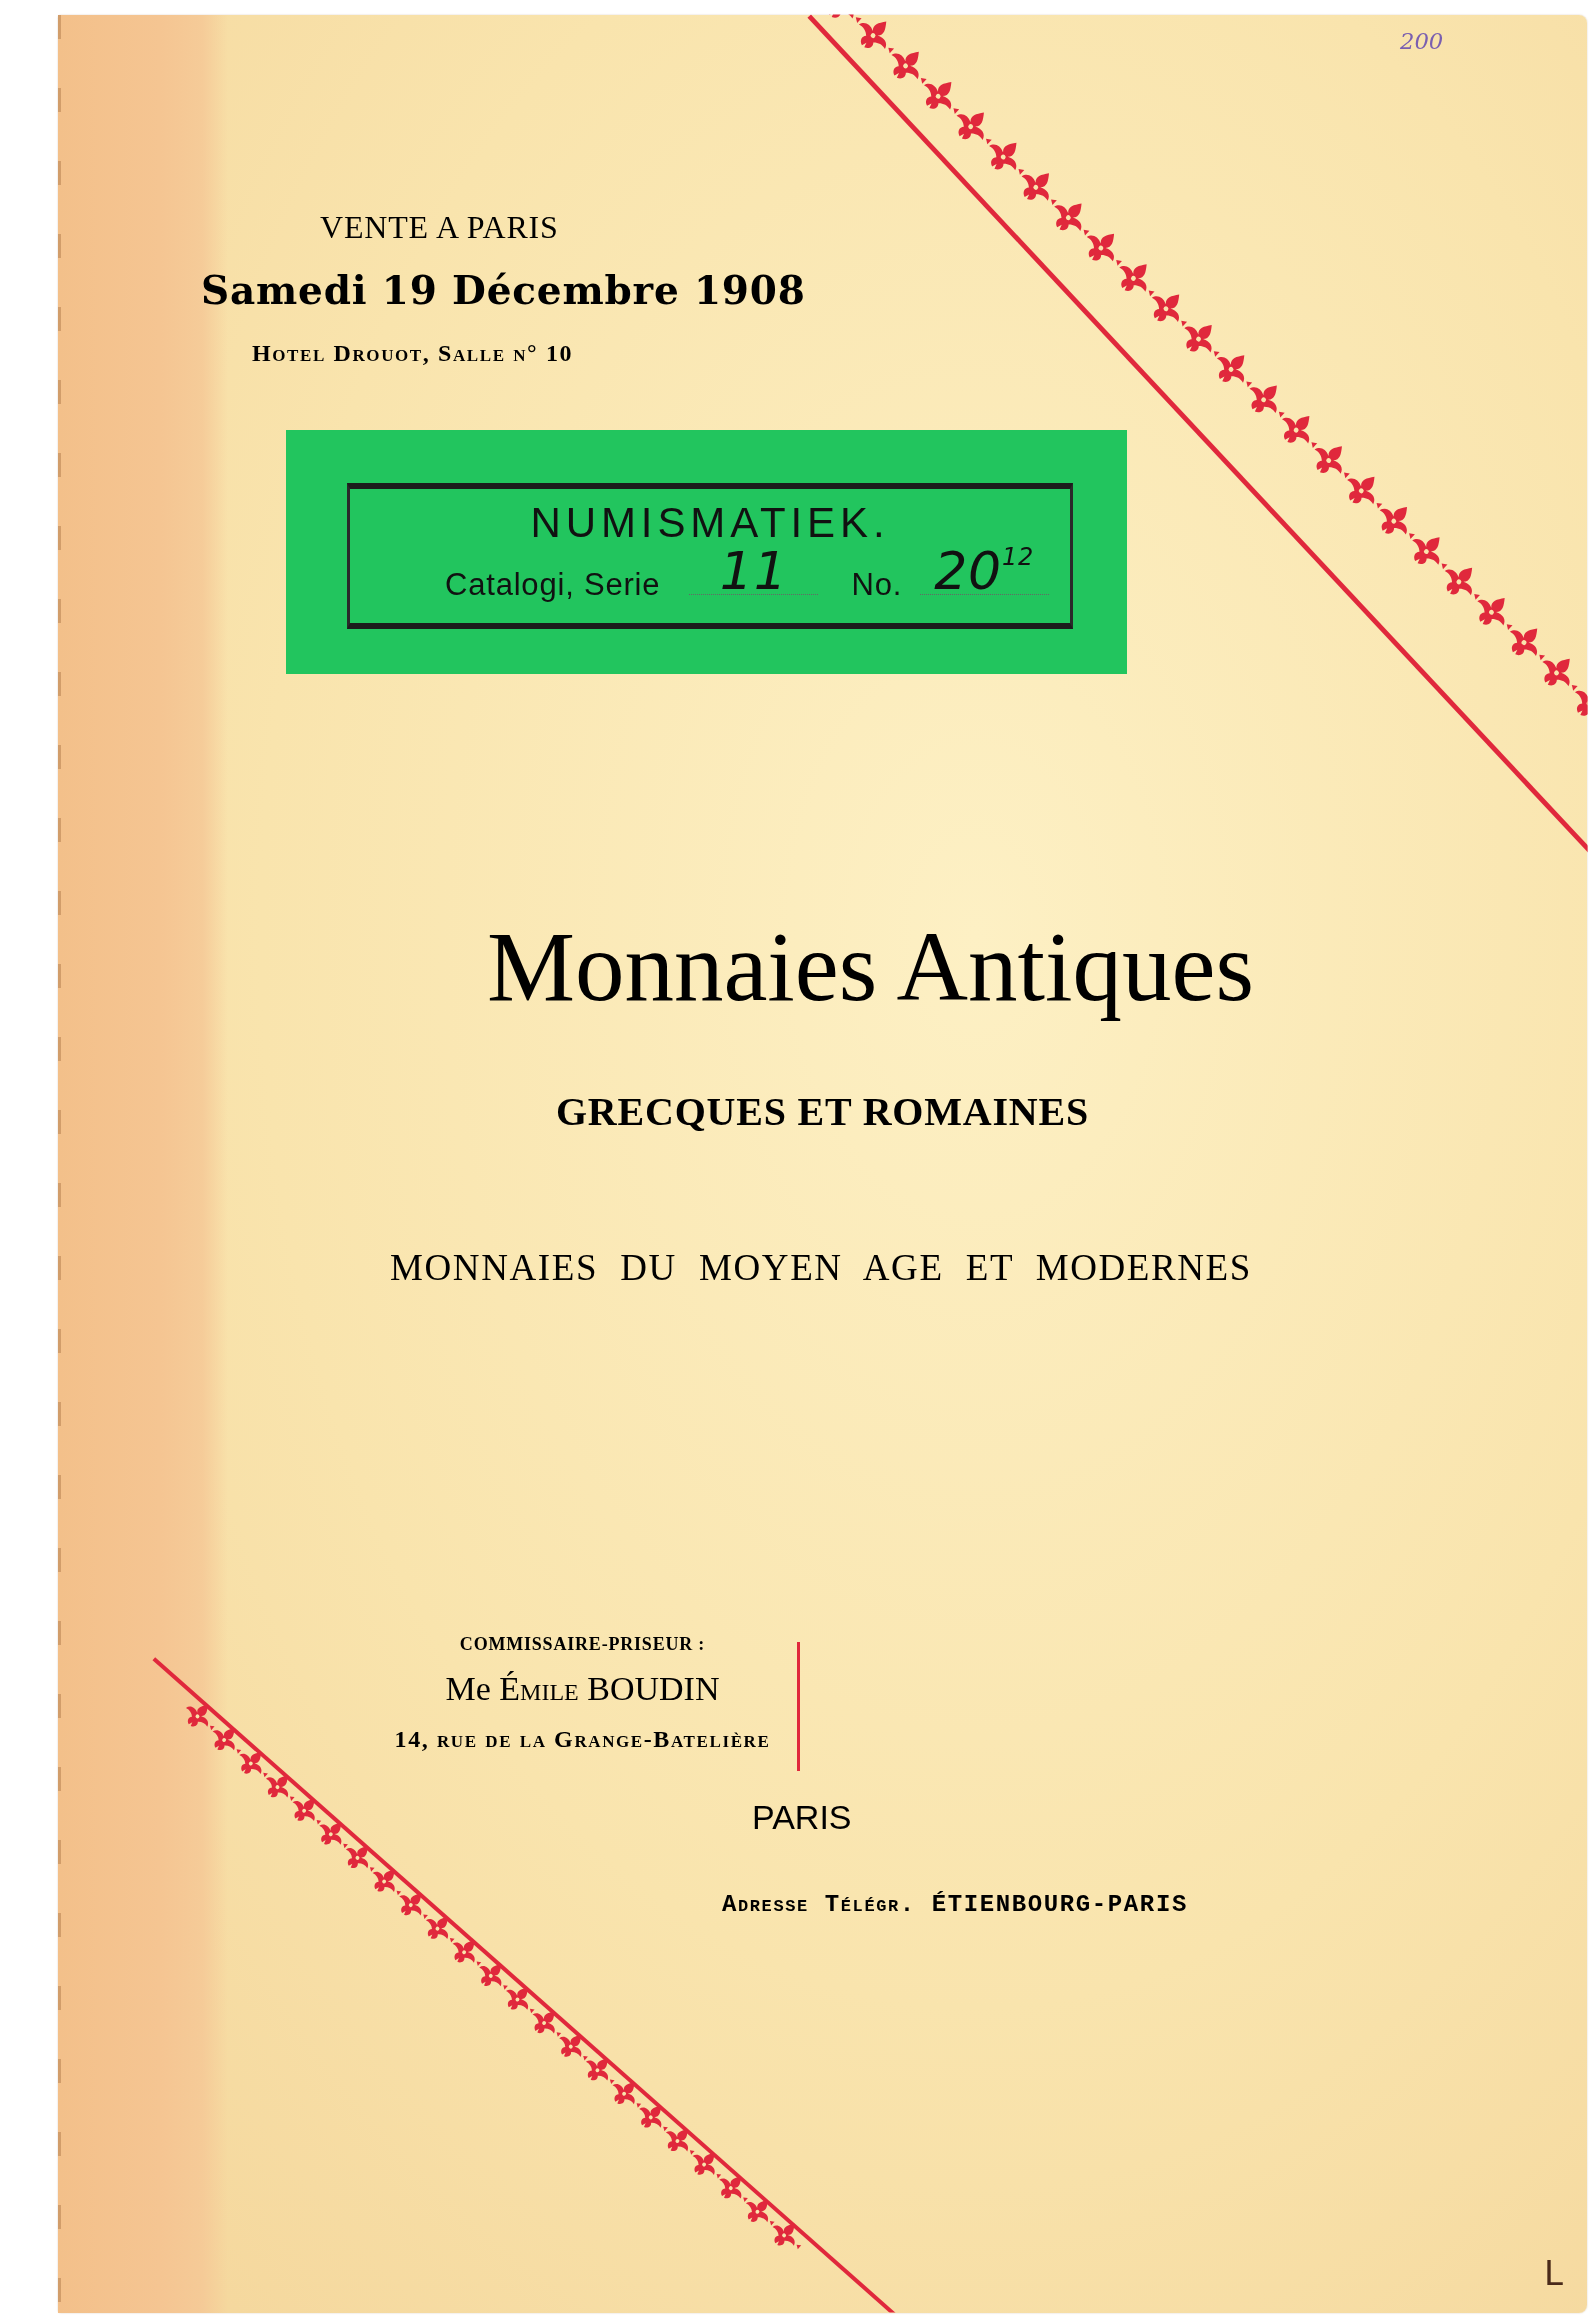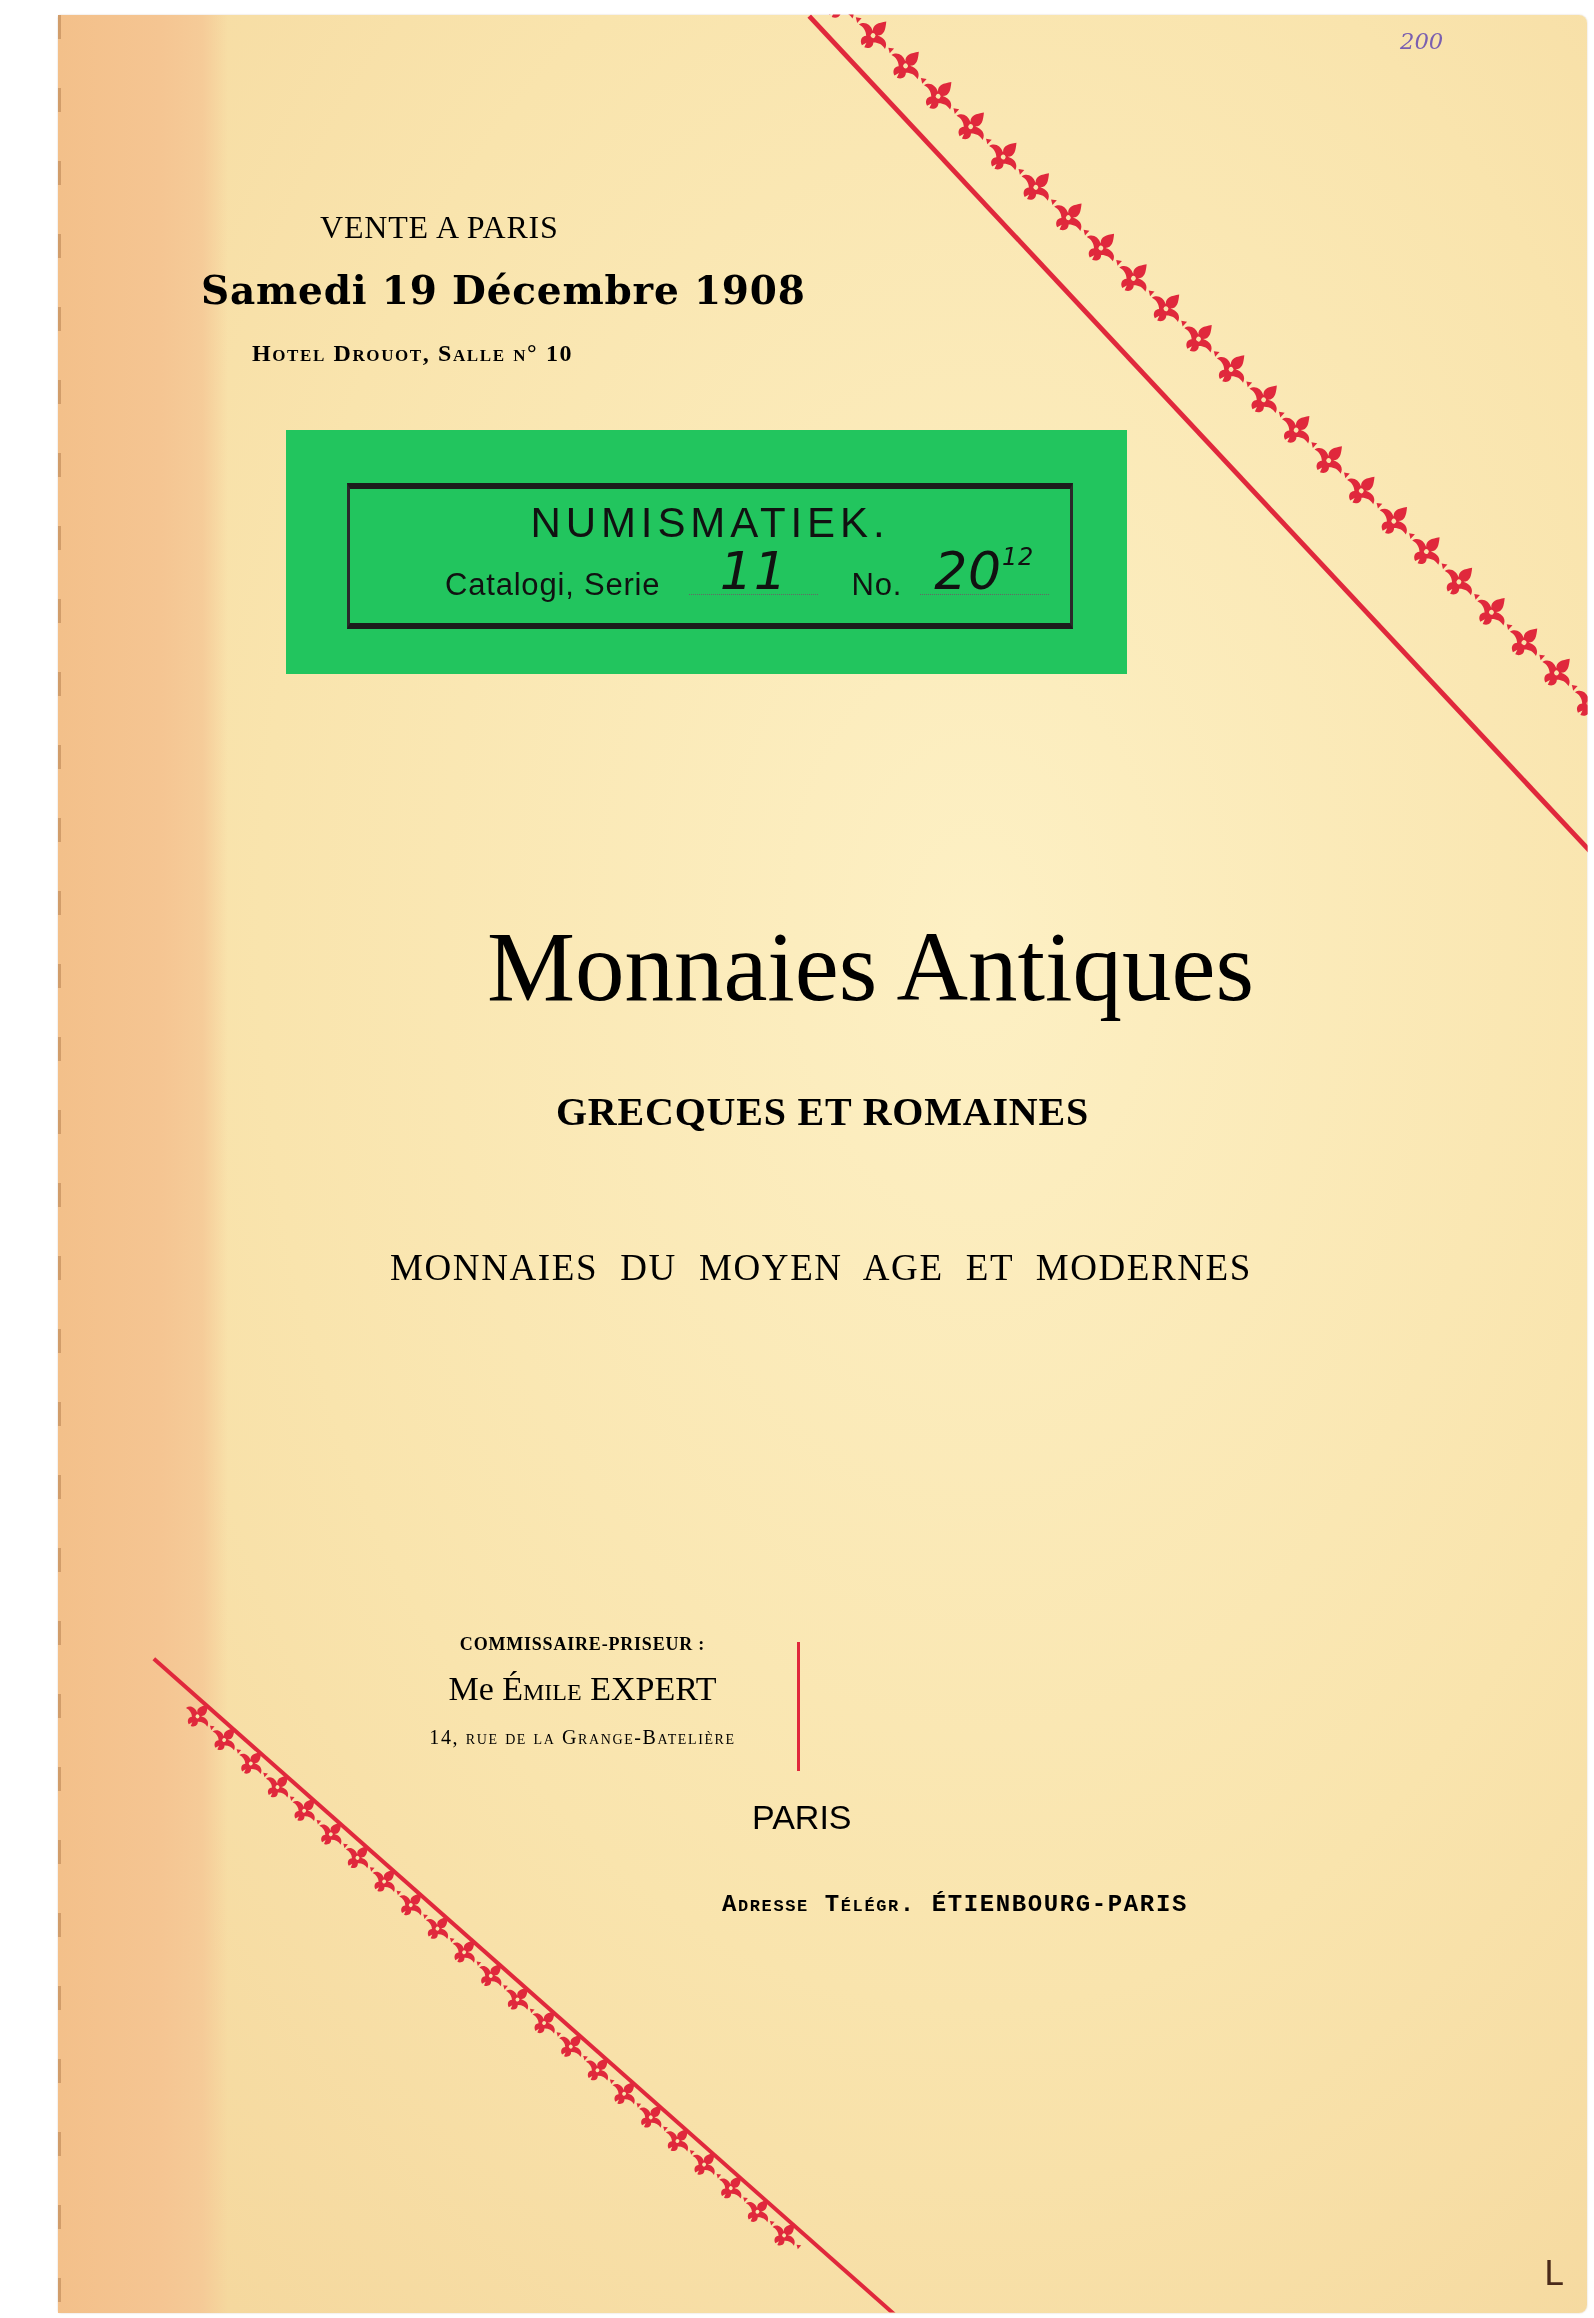--- a/index.html
+++ b/index.html
@@ -58,21 +58,21 @@
   .main-title { top:910px; font-size:99px; left:58px; width:1529px; text-align:center;margin-left:48px; }
   .sub1 { top:1088px; font-size:40px; font-weight:bold; letter-spacing:0.8px; left:58px; width:1529px; text-align:center; }
   .sub2 { top:1246px; font-size:37px; letter-spacing:1.6px; left:194px; width:1254px; text-align:center; word-spacing:11.3px; }
 
   .credits { position:absolute; left:372px; top:1634px; width:890px; height:146px; }
   .col { position:absolute; top:0; width:421px; text-align:center; }
   .col.left { left:0; } .col.right { left:453px; }
   .role { font-size:18px; font-weight:bold; letter-spacing:0.8px; }
   .person { font-size:34px; margin-top:14.6px; }
   .person .sc { font-variant:small-caps; }
-  .addr { font-size:20px; margin-top:18px; font-variant:small-caps; letter-spacing:1.6px; font-weight:normal; }
+  .addr { font-size:24px; margin-top:18px; font-variant:small-caps; letter-spacing:1.6px; font-weight:bold; }
   .divider { position:absolute; left:425px; top:8px; width:3.2px; height:129px; background:#e0283c; }
 
   .paris { left:752px; top:1798px; font-size:34px; font-family:"Liberation Sans", sans-serif; font-weight:normal; }
   .telegraph { left:722px; top:1891px; font-size:24px; font-family:Liberation Mono, monospace; font-weight:bold; letter-spacing:1.6px; font-variant:small-caps; }
 
   .pencil-top { left:1400px; top:28px; font-size:22.7px; color:#7a5fb0; font-style:italic; font-family:"DejaVu Serif", serif; }
   .pencil-bottom { left:1544px; top:2253px; font-size:34px; color:#4a2a1a; font-family:"DejaVu Sans", sans-serif; }
 
   svg.bands { position:absolute; left:0; top:0; }
 </style>
@@ -181,21 +181,21 @@
 <div class="abs red main-title">Monnaies Antiques</div>
 <div class="abs red sub1">GRECQUES ET ROMAINES</div>
 <div class="abs red sub2">MONNAIES DU MOYEN AGE ET MODERNES</div>
 
 <div class="credits red">
   <div class="col left">
     <div class="role">COMMISSAIRE-PRISEUR :</div>
     <div class="person">
       <span>Me</span>
       <span class="sc">Émile</span>
-      <span>EXPERT</span>
+      <span>BOUDIN</span>
     </div>
     <div class="addr">14, rue de la Grange-Batelière</div>
   </div>
   <div class="divider"></div>
 </div>
 
 <div class="abs red paris">PARIS</div>
 <div class="abs red telegraph">
   <span>Adresse Télégr.</span>
   <span style="font-variant:normal;">ÉTIENBOURG-PARIS</span>

